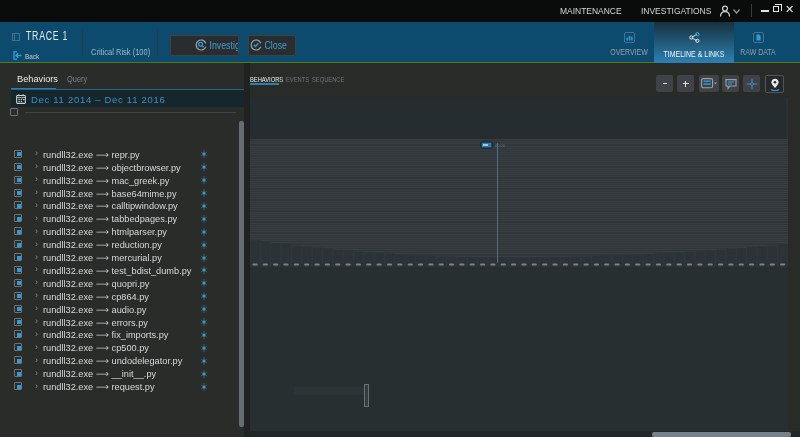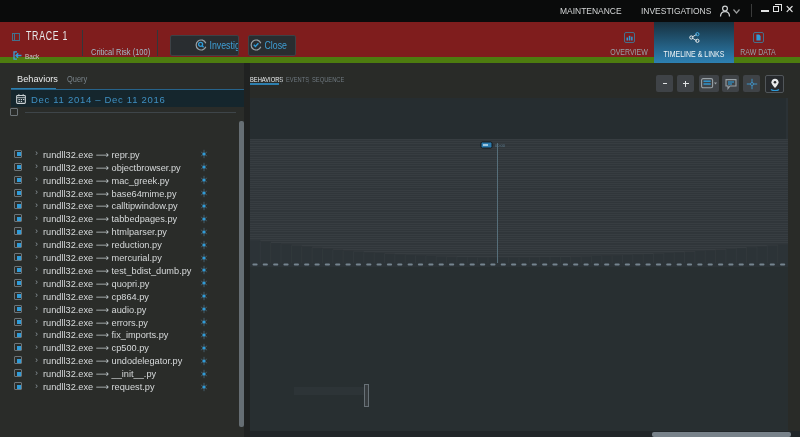--- a/index.html
+++ b/index.html
@@ -7,21 +7,21 @@
 
 #titlebar{position:absolute;left:0;top:0;width:800px;height:22px;background:#0a0b0b;}
 #titlebar .menu{position:absolute;top:0;height:22px;line-height:22px;color:#d4d6d7;font-size:9px;transform-origin:left center;}
 #m1{left:560px;transform:scaleX(0.94);} #m2{left:641px;transform:scaleX(0.94);}
 #winsep{position:absolute;left:751px;top:4px;width:1px;height:13px;background:#3a3b3b;}
 #wmin{position:absolute;left:761px;top:10px;width:8px;height:2px;background:#e3e4e4;}
 #wmax{position:absolute;left:773px;top:6px;width:6px;height:6px;border:1px solid #e3e4e4;}
 #wmax:before{content:"";position:absolute;left:1px;top:-3px;width:6px;height:6px;border:1px solid #e3e4e4;border-left:none;border-bottom:none;}
 #wclose{position:absolute;left:785px;top:3px;color:#e8e9e9;font-size:11px;}
 
-#header{position:absolute;left:0;top:22px;width:800px;height:41px;background:#7f1d1d;border-bottom:6px solid #4d7c0f;}
+#header{position:absolute;left:0;top:22px;width:800px;height:41px;background:#0c4a6e;border-bottom:1px solid #4d7c0f;}
 #sqicon{position:absolute;left:12px;top:11px;width:8px;height:8px;border:1px solid #44708c;}
 #sqicon:before{content:"";position:absolute;left:1px;top:0px;width:1px;height:6px;background:#44708c;}
 #trace{position:absolute;left:26px;top:7px;color:#e7eaeb;font-size:12px;letter-spacing:1px;transform:scaleX(0.73);transform-origin:left center;}
 #backrow{position:absolute;left:13px;top:29px;} #backrow svg{display:block;}
 #backtxt{position:absolute;left:12px;top:1px;color:#c8cccd;font-size:8px;transform:scaleX(0.8);transform-origin:left center;white-space:nowrap;}
 .vsep{position:absolute;top:8px;width:1px;height:26px;background:#32373a;}
 #crit{position:absolute;left:91px;top:24px;color:#a3bac8;font-size:9.5px;transform:scaleX(0.79);transform-origin:left center;white-space:nowrap;}
 .hbtn{position:absolute;top:13px;height:21px;background:#292d30;border:1px solid #3d4246;border-radius:2px;color:#3f9ed4;font-size:11px;line-height:19px;text-align:center;white-space:nowrap;overflow:hidden;} .hbtn .bl{display:inline-block;transform:scaleX(0.8);transform-origin:left center;}
 #inv{left:170px;width:69px;padding-left:24px;}
 #clo{left:248px;width:48px;}

